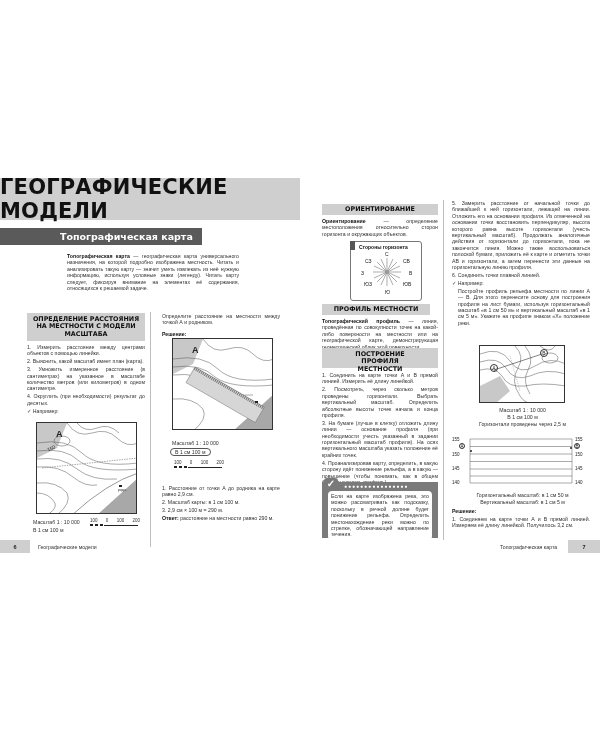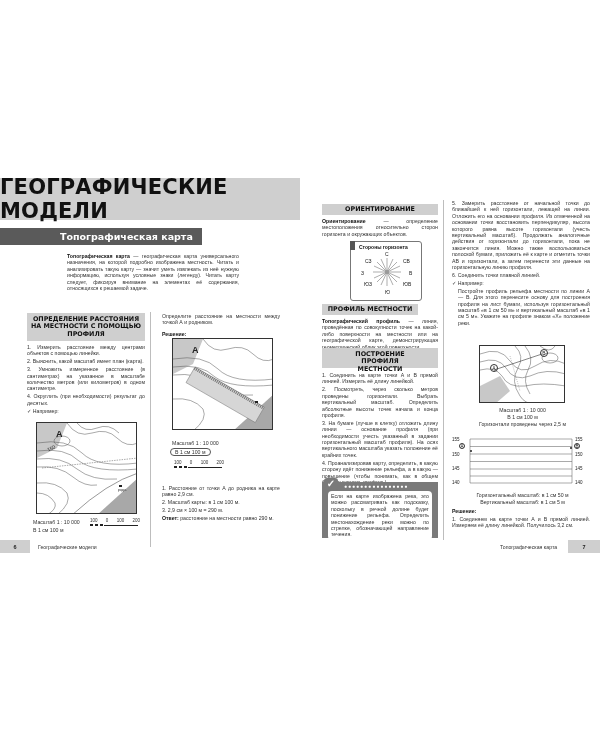--- a/index.html
+++ b/index.html
@@ -32,21 +32,21 @@
 
 <div class="abs" id="title-banner"></div>
 <div class="abs" id="title-text">ГЕОГРАФИЧЕСКИЕ МОДЕЛИ</div>
 <div class="abs" id="subtitle-bar"></div>
 <div class="abs" id="subtitle-text">Топографическая карта</div>
 
 <div class="abs txt" style="left:67px; top:253px; width:172px;">
   <span class="b">Топографическая карта</span><span> — географическая карта универсального назначения, на которой подробно изображена местность. Читать и анализировать такую карту — значит уметь извлекать из неё нужную информацию, используя условные знаки (легенду). Читать карту следует, фиксируя внимание на элементах её содержания, относящихся к решаемой задаче.</span>
 </div>
 
-<div class="abs box-head" style="left:27px; top:313px; width:118px; height:28px; padding-top:3px;">ОПРЕДЕЛЕНИЕ РАССТОЯНИЯ НА МЕСТНОСТИ С ПОМОЩЬЮ ПРОФИЛЯ</div>
+<div class="abs box-head" style="left:27px; top:313px; width:118px; height:28px; padding-top:3px;">ОПРЕДЕЛЕНИЕ РАССТОЯНИЯ НА МЕСТНОСТИ С МОДЕЛИ МАСШТАБА</div>
 <div class="abs txt" style="left:27px; top:344px; width:118px;">
   <p>1. Измерить расстояние между центрами объектов с помощью линейки.</p>
   <p>2. Выяснить, какой масштаб имеет план (карта).</p>
   <p>3. Умножить измеренное расстояние (в сантиметрах) на указанное в масштабе количество метров (или километров) в одном сантиметре.</p>
   <p>4. Округлить (при необходимости) результат до десятых.</p>
   <p>✓ Например:</p>
 </div>
 <div class="abs map" style="left:36px; top:422px; width:101px; height:92px;">
   <svg width="101" height="92" viewBox="0 0 101 92">
     <path d="M0,0 L30,0 L20,25 L0,35 Z" fill="#c8c8c8"></path>
@@ -158,21 +158,21 @@
   <div class="abs" style="left:34px; top:9px; font-size:5px;">С</div>
   <div class="abs" style="left:52px; top:16px; font-size:5px;">СВ</div>
   <div class="abs" style="left:58px; top:28px; font-size:5px;">В</div>
   <div class="abs" style="left:52px; top:39px; font-size:5px;">ЮВ</div>
   <div class="abs" style="left:34px; top:47px; font-size:5px;">Ю</div>
   <div class="abs" style="left:13px; top:39px; font-size:5px;">ЮЗ</div>
   <div class="abs" style="left:10px; top:28px; font-size:5px;">З</div>
   <div class="abs" style="left:14px; top:16px; font-size:5px;">СЗ</div>
 </div>
 
-<div class="abs box-head" style="left:322px; top:304px; width:96px; height:11px; padding-top:2px;">ПРОФИЛЬ МЕСТНОСТИ</div>
+<div class="abs box-head" style="left:322px; top:304px; width:108px; height:11px; padding-top:2px;">ПРОФИЛЬ МЕСТНОСТИ</div>
 <div class="abs txt" style="left:322px; top:318px; width:116px;">
   <span class="b">Топографический профиль</span><span> — линия, проведённая по совокупности точек на какой-либо поверхности на местности или на географической карте, демонстрирующая геометрический облик этой поверхности.</span>
 </div>
 
 <div class="abs box-head" style="left:322px; top:348px; width:116px; height:20px; padding:3px 18px 0;">ПОСТРОЕНИЕ ПРОФИЛЯ МЕСТНОСТИ</div>
 <div class="abs txt" style="left:322px; top:372px; width:116px;">
   <p>1. Соединить на карте точки А и В прямой линией. Измерить её длину линейкой.</p>
   <p>2. Посмотреть, через сколько метров проведены горизонтали. Выбрать вертикальный масштаб. Определить абсолютные высоты точек начала и конца профиля.</p>
   <p>3. На бумаге (лучше в клетку) отложить длину линии — основание профиля (при необходимости учесть указанный в задании горизонтальный масштаб профиля). На осях вертикального масштаба указать положение её крайних точек.</p>
   <p>4. Проанализировав карту, определить, в какую сторону идёт понижение рельефа, а в какую — повышение (чтобы понимать, как в общем будет выглядеть профиль).</p>

